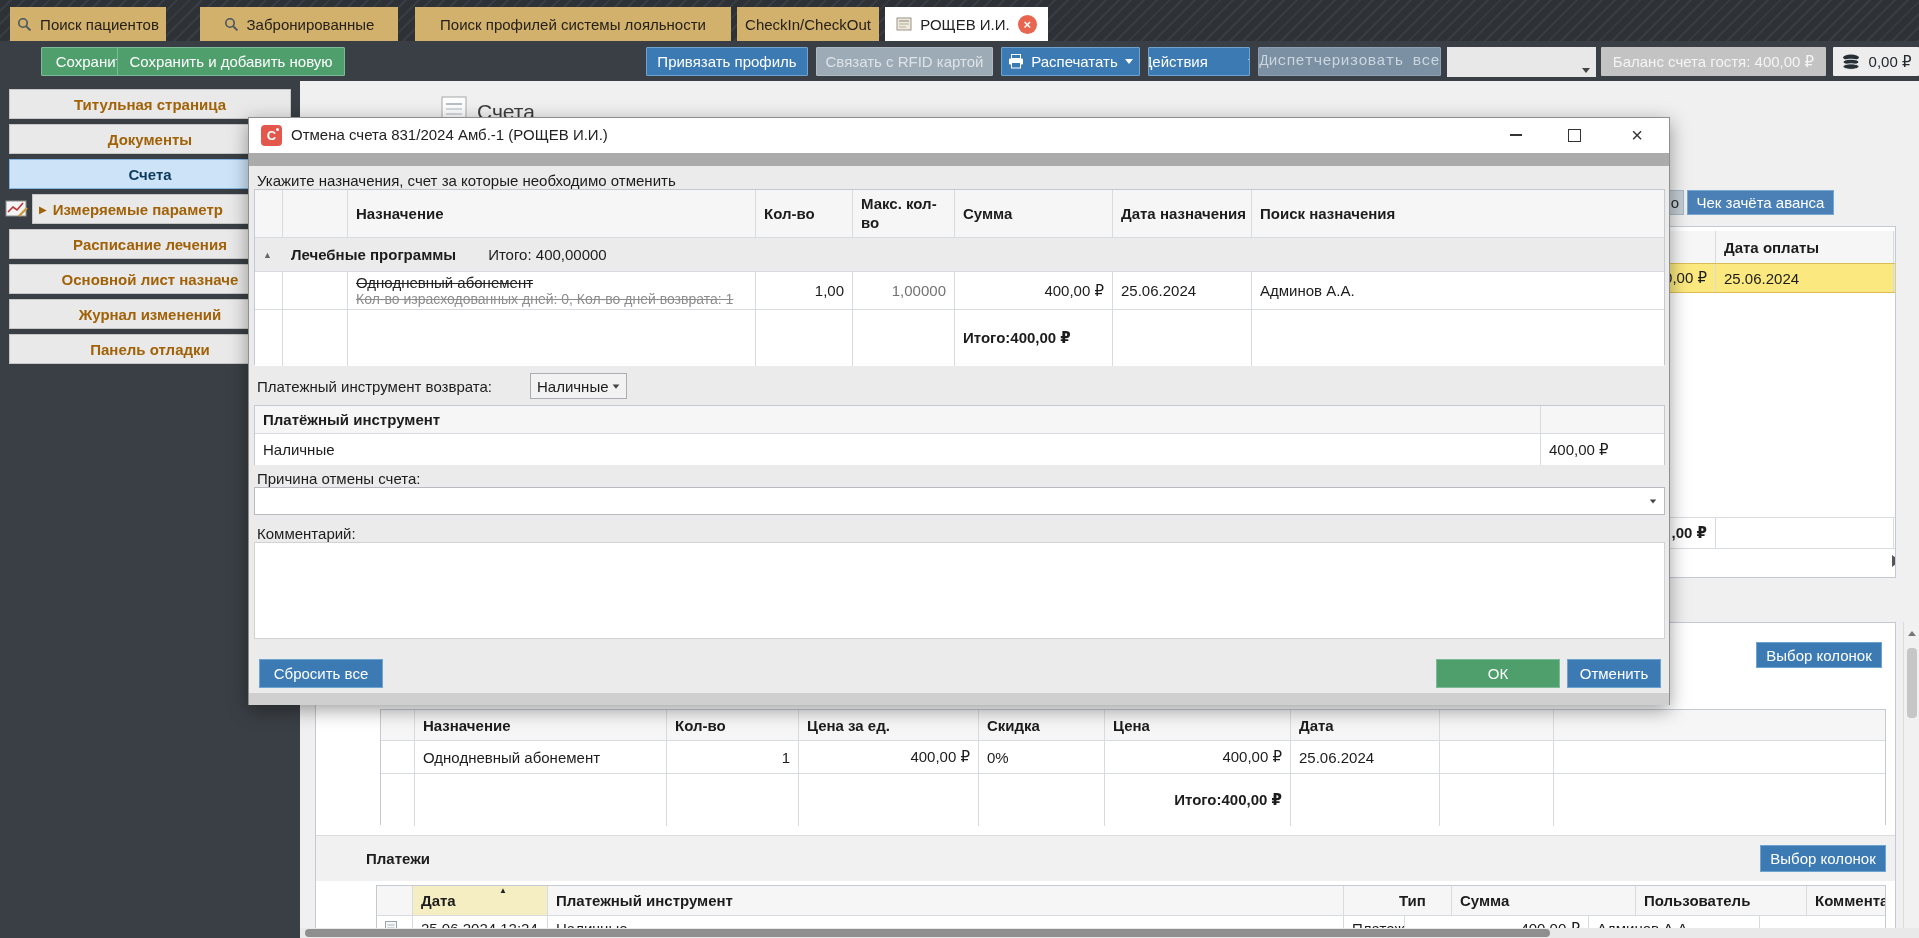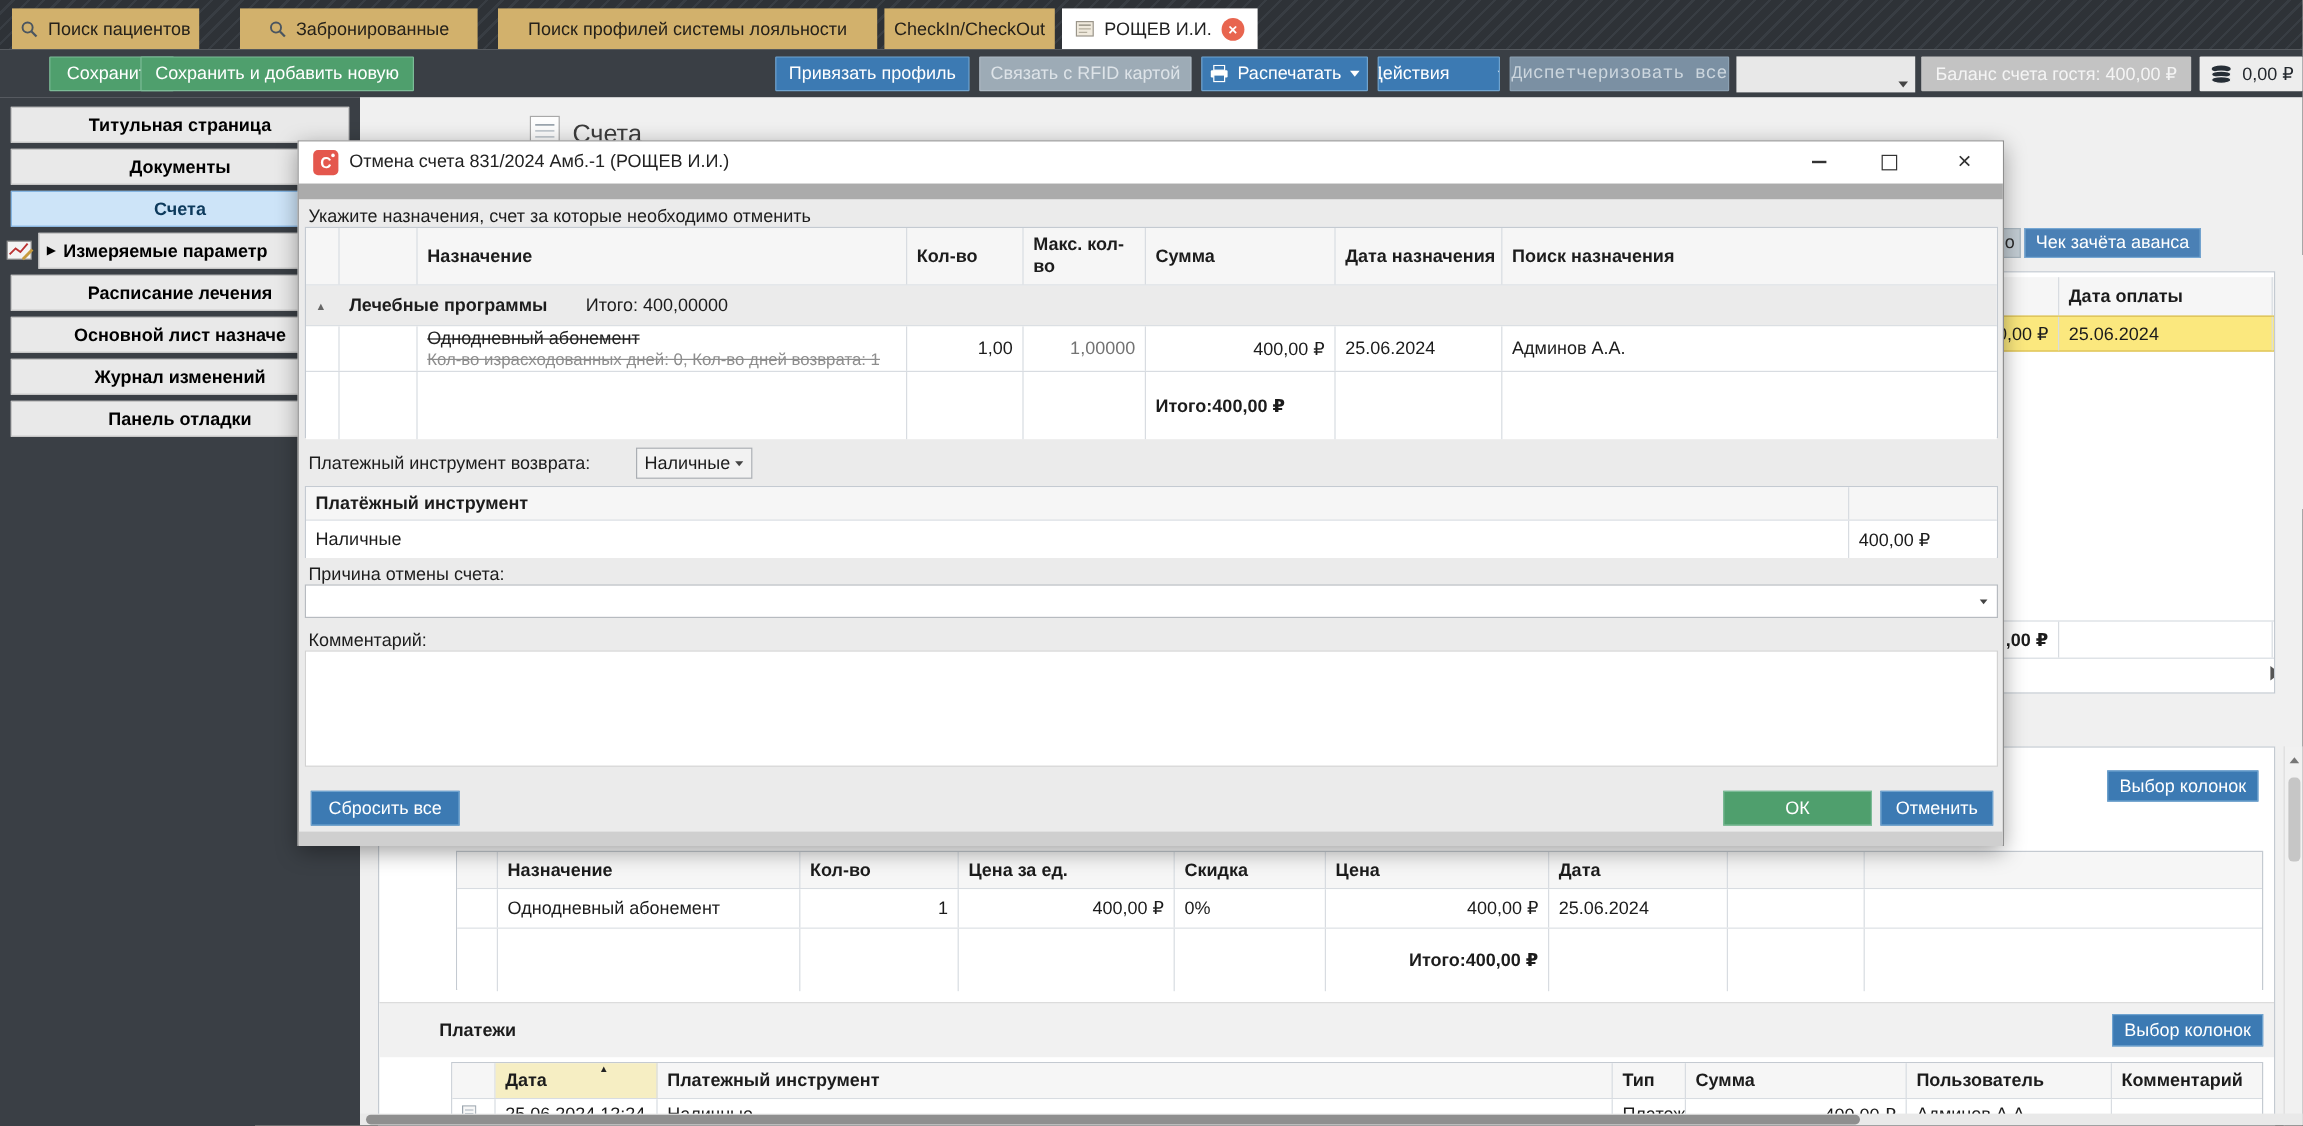--- a/index.html
+++ b/index.html
@@ -22,21 +22,21 @@
   .b{background:#3c7ab3;border:1px solid #6fa3cf;}
   .dis{background:#9dabb6;border:1px solid #aebac4;color:#dde3e8;}
   .dis2{background:#7b90a3;border:1px solid #8ba0b2;color:#ccd6de;font-family:Liberation Mono, monospace;}
   .caret{width:0;height:0;border-left:4px solid transparent;border-right:4px solid transparent;
          border-top:5px solid #fff;}
   .caret.dark{border-top-color:#444;}
   
   .sidebar{left:0;top:81px;width:300px;height:857px;background:#3a3f45;padding-top:8px;}
   .side-item{margin:0 9px 5px 9px;height:28px;background:#e9e9e9;border:1px solid #c6c6c6;
       display:flex;align-items:center;justify-content:center;font-weight:bold;font-size:15px;
-      color:#000000;white-space:nowrap;overflow:hidden;}
+      color:#a16207;white-space:nowrap;overflow:hidden;}
   .side-item.sel{background:#cde4f8;border-color:#84b5e3;color:#0d3a5c;}
   .side-row{display:flex;align-items:center;margin:0 9px 5px 5px;gap:3px;}
   .side-row .side-item{flex:1;margin:0;justify-content:flex-start;padding-left:6px;gap:6px;}
   
   .table{background:#fff;border:1px solid #c4cad1;}
   .tr{display:flex;border-bottom:1px solid #d8dce1;background:#fff;}
   .tr.hdr{background:#f6f6f6;}
   .tr.hdr .cell{font-weight:bold;}
   .cell{box-sizing:border-box;padding:0 8px;display:flex;align-items:center;
         border-right:1px solid #d8dce1;height:100%;white-space:nowrap;overflow:hidden;color:#1c1c1c;}
@@ -301,21 +301,21 @@
     <div class="abs table" style="left:60px;top:262px;width:1510px;height:54px;">
       <div class="tr hdr" style="height:29px;">
         <div class="cell" style="width:36px;"></div>
         <div class="cell" style="width:135px;background:#f6eec3;position:relative;">
           <span>Дата</span>
           <span style="position:absolute;right:40px;top:0px;font-size:8px;color:#222;">▲</span>
         </div>
         <div class="cell" style="width:796px;">
             <span>Платежный инструмент</span>
           </div>
-        <div class="cell" style="width:61px;">
+        <div class="cell" style="width:61px;margin-left:47px;">
             <span>Тип</span>
           </div>
         <div class="cell" style="width:184px;">
             <span>Сумма</span>
           </div>
         <div class="cell" style="width:171px;">
             <span>Пользователь</span>
           </div>
         <div class="cell last">
             <span>Комментарий</span>

